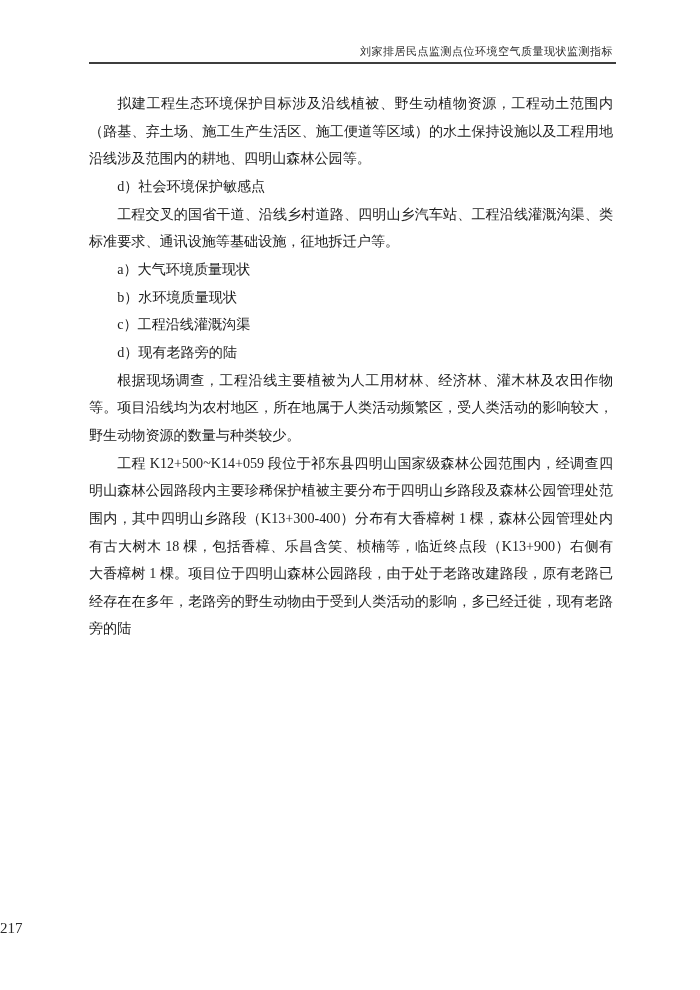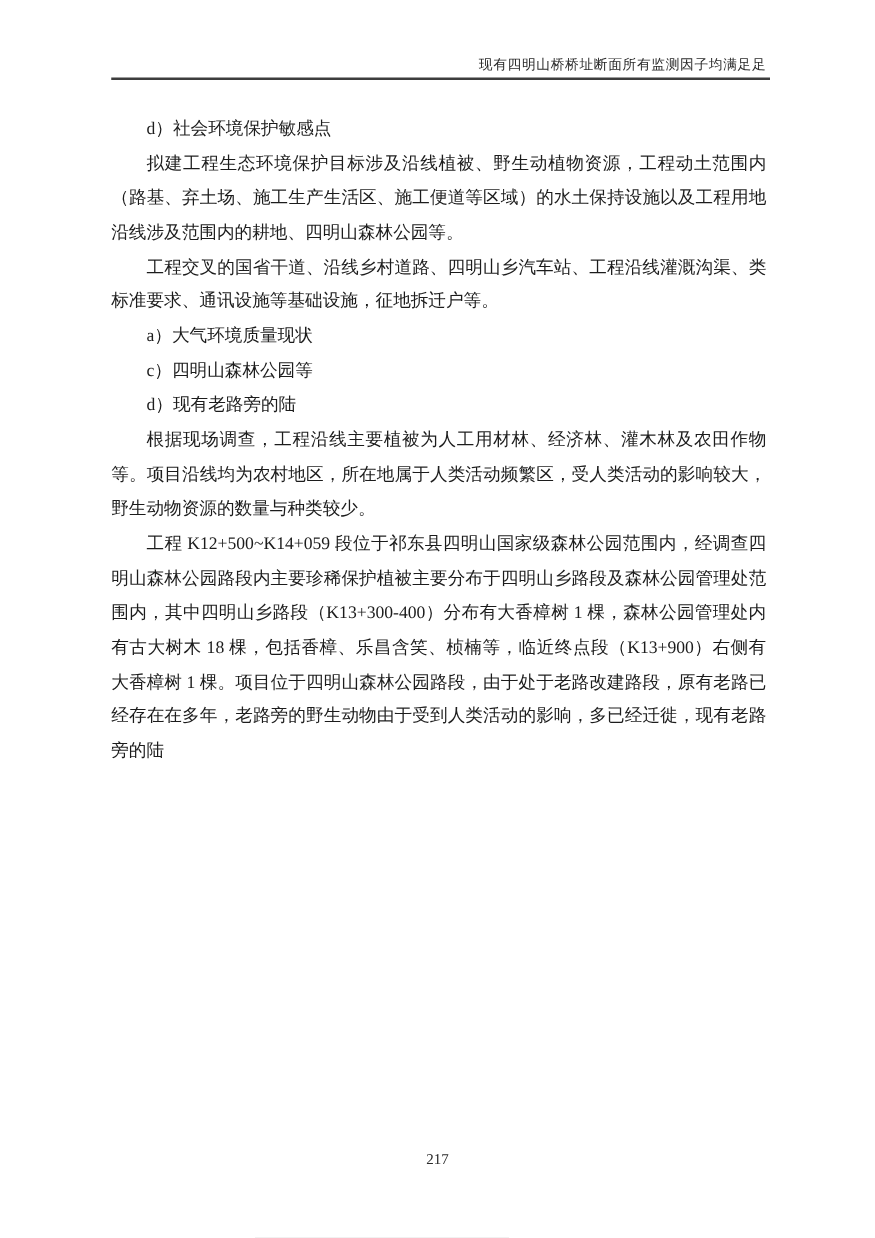--- a/index.html
+++ b/index.html
@@ -56,40 +56,40 @@
     font-size: 15px;
     font-weight: bold;
     text-indent: 0;
     line-height: 27.65px;
   }
   .page-footer {
     position: absolute;
     top: 920px;
     left: 0;
     width: 700px;
-    text-align: center;
-    font-size: 12px;
+    font-size: 15px;
     color: #2a2a2a;
   }
 </style>
 </head>
 <body>
 
 <div class="page">
 
-  <div class="running-header">现有四明山桥桥址断面所有监测因子均满足足</div>
+  <div class="running-header">刘家排居民点监测点位环境空气质量现状监测指标</div>
 
   <div class="header-rule"></div>
 
   <div class="content">
+    <p class="para">拟建工程生态环境保护目标涉及沿线植被、野生动植物资源，工程动土范围内（路基、弃土场、施工生产生活区、施工便道等区域）的水土保持设施以及工程用地沿线涉及范围内的耕地、四明山森林公园等。</p>
     <p class="para">d）社会环境保护敏感点</p>
-    <p class="para">拟建工程生态环境保护目标涉及沿线植被、野生动植物资源，工程动土范围内（路基、弃土场、施工生产生活区、施工便道等区域）的水土保持设施以及工程用地沿线涉及范围内的耕地、四明山森林公园等。</p>
     <p class="para">工程交叉的国省干道、沿线乡村道路、四明山乡汽车站、工程沿线灌溉沟渠、类标准要求、通讯设施等基础设施，征地拆迁户等。</p>
     <p class="para">a）大气环境质量现状</p>
-    <p class="para">c）四明山森林公园等</p>
+    <p class="para">b）水环境质量现状</p>
+    <p class="para">c）工程沿线灌溉沟渠</p>
     <p class="para">d）现有老路旁的陆</p>
     <p class="para">根据现场调查，工程沿线主要植被为人工用材林、经济林、灌木林及农田作物等。项目沿线均为农村地区，所在地属于人类活动频繁区，受人类活动的影响较大，野生动物资源的数量与种类较少。</p>
     <p class="para">工程 K12+500~K14+059 段位于祁东县四明山国家级森林公园范围内，经调查四明山森林公园路段内主要珍稀保护植被主要分布于四明山乡路段及森林公园管理处范围内，其中四明山乡路段（K13+300-400）分布有大香樟树 1 棵，森林公园管理处内有古大树木 18 棵，包括香樟、乐昌含笑、桢楠等，临近终点段（K13+900）右侧有大香樟树 1 棵。项目位于四明山森林公园路段，由于处于老路改建路段，原有老路已经存在在多年，老路旁的野生动物由于受到人类活动的影响，多已经迁徙，现有老路旁的陆</p>
   </div>
 
   <div class="page-footer">217</div>
 
 </div>
 
 </body></html>

